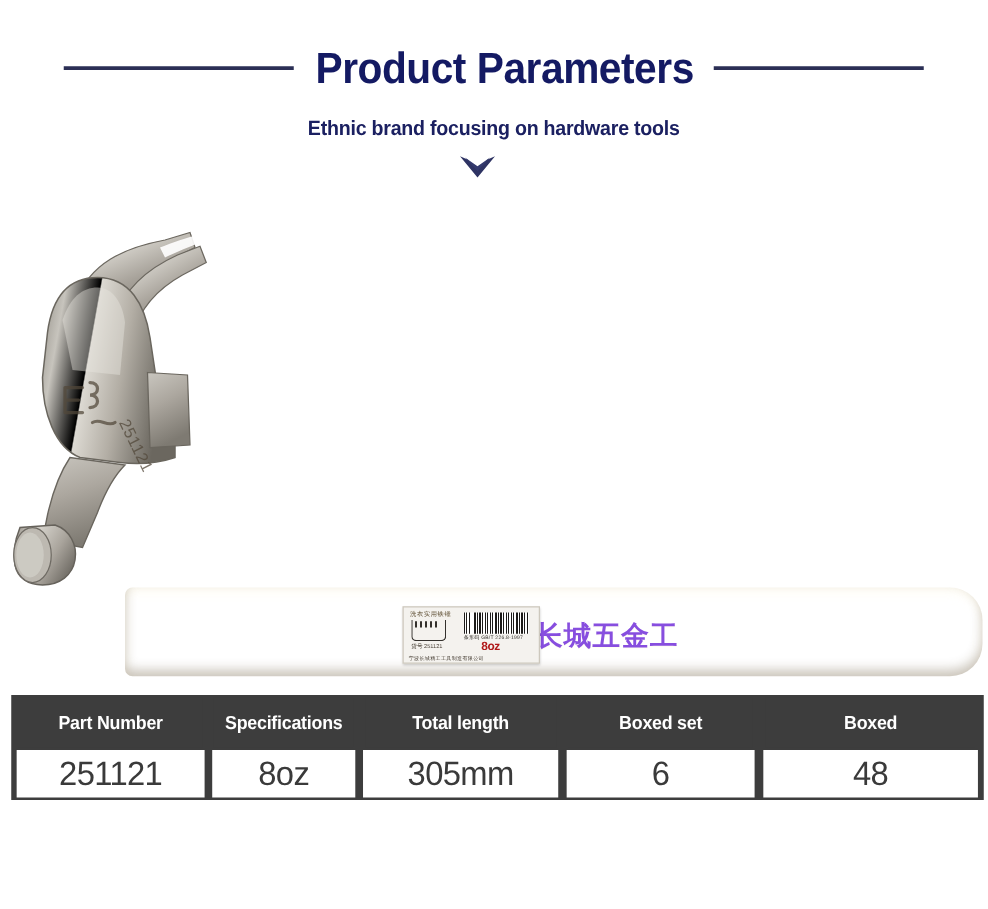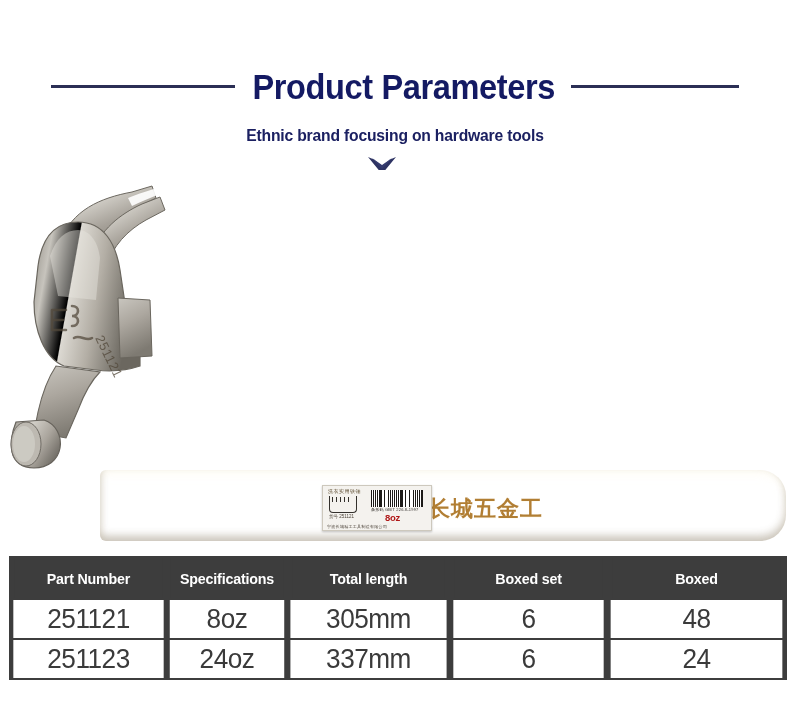--- a/index.html
+++ b/index.html
@@ -15,21 +15,20 @@
     position: relative;
   }
 
   
   .header {
     position: absolute;
     left: 0;
     top: 0;
     width: 790px;
     height: 170px;
-    margin-top: 32px;
   }
   .title-row {
     position: absolute;
     left: 0;
     top: 30px;
     width: 790px;
     height: 48px;
     display: flex;
     align-items: center;
     justify-content: center;
@@ -120,21 +119,21 @@
   }
   
   .handle-brand {
     position: absolute;
     left: 428px;
     top: 324px;
     width: 140px;
     height: 30px;
     font-size: 22px;
     font-weight: bold;
-    color: #a16207;
+    color: #6d28d9;
     opacity: 0.82;
     letter-spacing: 1px;
     line-height: 30px;
     overflow: hidden;
     white-space: nowrap;
     text-shadow: 0 1px 0 rgba(255, 246, 220, 0.45);
   }
   
   .handle-label {
     position: absolute;
@@ -401,22 +400,15 @@
       </tr>
     </thead>
     <tbody>
       <tr>
         <td>251121</td>
         <td>8oz</td>
         <td>305mm</td>
         <td>6</td>
         <td>48</td>
       </tr>
-      <tr>
-        <td>251123</td>
-        <td>24oz</td>
-        <td>337mm</td>
-        <td>6</td>
-        <td>24</td>
-      </tr>
     </tbody>
   </table>
 </div>
 
 </body></html>

